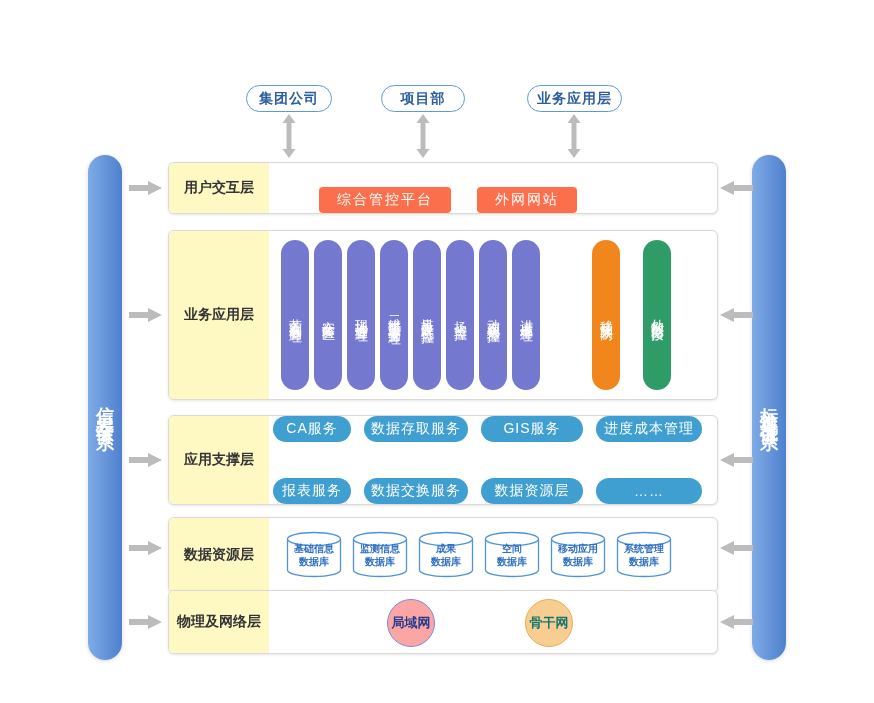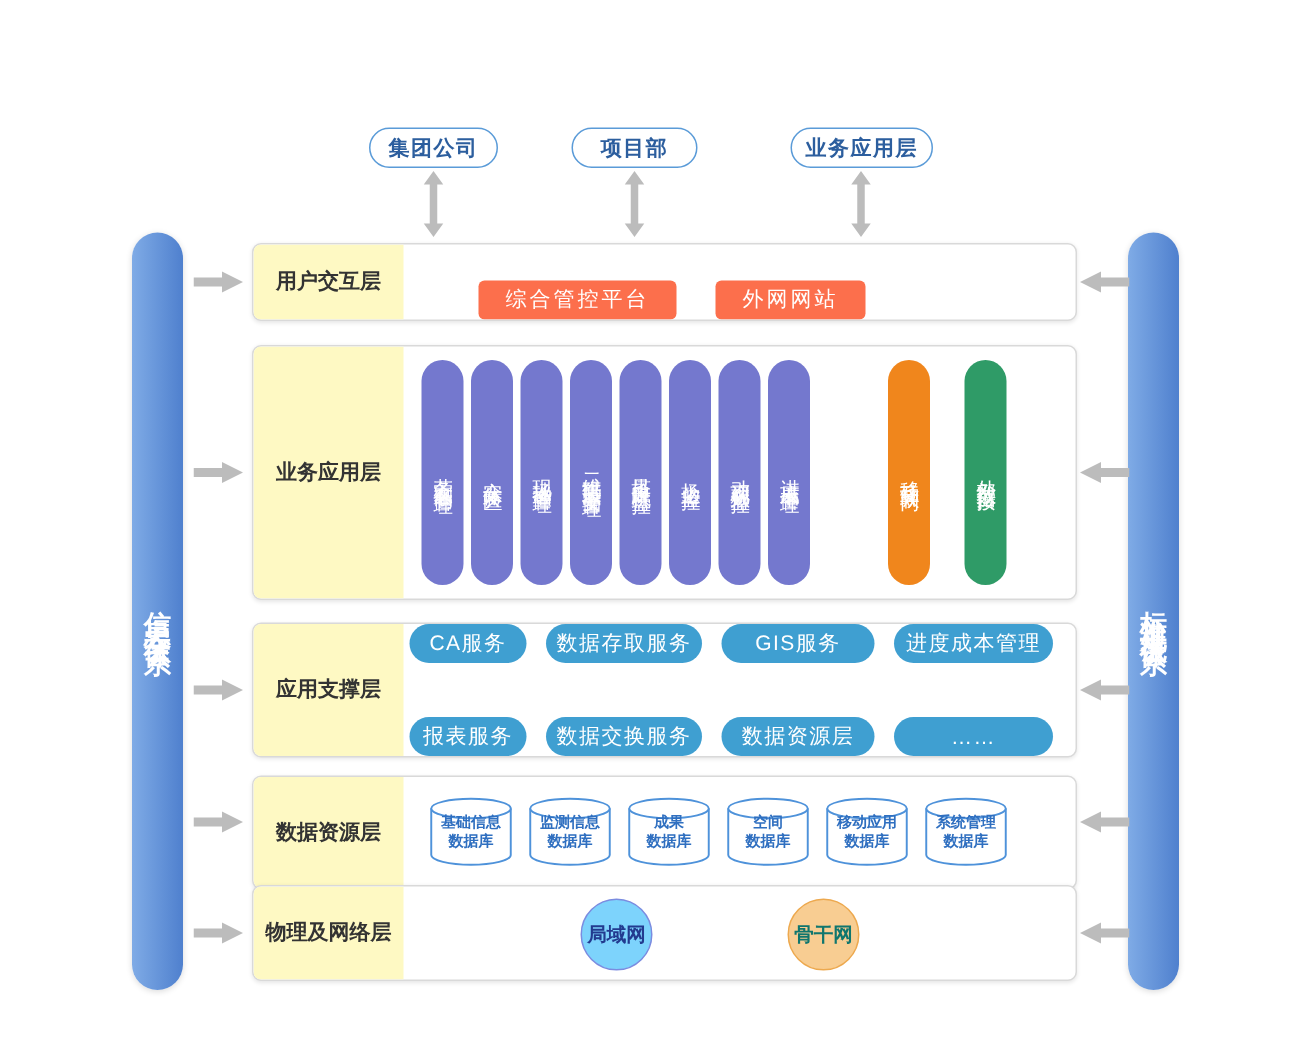--- a/index.html
+++ b/index.html
@@ -82,21 +82,21 @@
     position:absolute; left:0; top:11px; width:100%; text-align:center;
     font-size:10px; line-height:1.3; color:#2f6fc0; font-weight:bold; white-space:pre-line;
   }
 
   
   .net-content { position:relative; }
   .net-circle {
     position:absolute; top:8px; width:48px; height:48px; border-radius:50%;
     display:flex; align-items:center; justify-content:center; font-size:13px; font-weight:bold;
   }
-  .net-lan { left:118px; background:#7dd3fc; border:1px solid #7b8ce0; color:#223a8f; }
+  .net-lan { left:118px; background:#fca5a5; border:1px solid #7b8ce0; color:#223a8f; }
   .net-backbone { left:256px; background:#f8cd92; border:1px solid #eda94f; color:#0f766e; }
 
   .harrow { position:absolute; }
 </style>
 </head>
 <body>
 
 <div class="canvas">
 
   <div class="top-node" style="left:246px;width:86px">集团公司</div>

